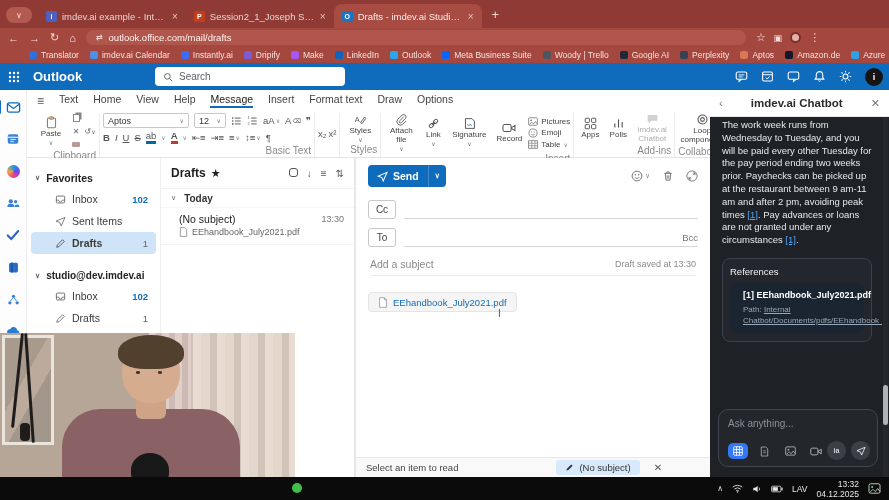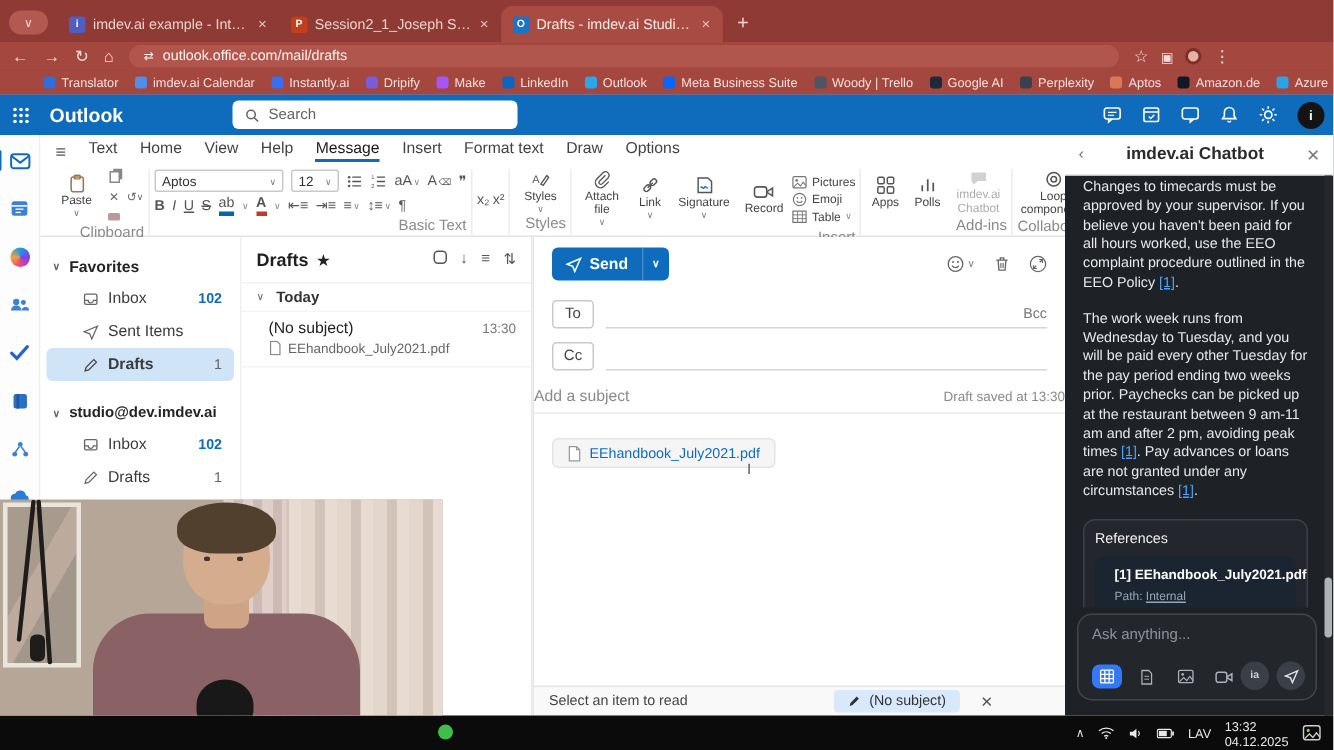--- a/index.html
+++ b/index.html
@@ -101,21 +101,21 @@
   .compose{position:absolute;left:355px;top:158px;width:355px;height:319px;background:#fff;border-left:1px solid #e5e5e5}
   .send-row{display:flex;align-items:center;height:36px;padding:0 12px}
   .send-btn{display:flex;align-items:center;height:22px;background:#0f6cbd;border-radius:4px;color:#fff;font-size:10.5px;font-weight:bold;overflow:hidden}
   .send-main{display:flex;align-items:center;gap:5px;padding:0 9px}
   .send-caret{padding:0 6px;border-left:1px solid #3d8ccd;font-size:7px;height:100%;display:flex;align-items:center}
   .send-row .ricons{margin-left:auto;display:flex;align-items:center;gap:12px;color:#555}
   .fieldrow{display:flex;align-items:center;margin:2px 12px 0;height:26px}
   .fieldbtn{width:28px;height:19px;border:1px solid #c9c9c9;border-radius:3px;display:flex;align-items:center;justify-content:center;font-size:10px;color:#444;background:#fff}
   .fieldline{flex:1;border-bottom:1px solid #d6d6d6;height:19px;margin-left:8px;display:flex;align-items:flex-end;justify-content:flex-end;padding-bottom:3px}
   .bcc{font-size:9.5px;color:#777}
-  .subjrow{display:flex;align-items:center;margin:4px 0 0;height:22px;border-bottom:1px solid #ececec;padding-bottom:2px}
+  .subjrow{display:flex;align-items:center;margin:4px 14px 0;height:22px;border-bottom:1px solid #ececec;padding-bottom:2px}
   .subj-ph{font-size:10.5px;color:#8a8a8a}
   .draftsaved{margin-left:auto;font-size:9px;color:#8a8a8a}
   .attchip{display:inline-flex;align-items:center;gap:5px;margin:16px 0 0 12px;background:#f5f5f5;border:1px solid #e4e4e4;border-radius:4px;height:20px;padding:0 9px;font-size:9.5px;color:#0f6cbd}
   .compose-foot{position:absolute;left:0;bottom:0;width:100%;height:20px;background:#f9f9f9;border-top:1px solid #e7e7e7;display:flex;align-items:center;padding:0 10px;gap:10px}
   .foot-hint{font-size:9.5px;color:#444}
   .foot-tab{display:flex;align-items:center;gap:5px;background:#d7e9fb;border-radius:3px;height:15px;padding:0 9px;font-size:9.5px;color:#333;margin-left:88px}
   .foot-x{color:#555;font-size:10px;margin-left:4px}
   .ibeam{position:absolute;left:142px;top:150px;color:#555;font-size:10px}
 
   
@@ -142,21 +142,21 @@
   .circ-btn{width:19px;height:19px;border-radius:50%;background:#3a4046;display:flex;align-items:center;justify-content:center;color:#cfd4d9;font-size:7px;font-weight:bold}
   .chat-sb{position:absolute;right:1px;top:27px;bottom:0;width:5px;background:#24282d}
   .chat-sb .thumb{position:absolute;right:0;width:5px;height:40px;top:268px;background:#aeb3b8;border-radius:3px}
 
   
   .taskbar{position:absolute;left:0;top:477px;width:889px;height:23px;background:#0b0b0b;display:flex;align-items:center;color:#e8e8e8}
   .tb-green{position:absolute;left:292px;top:6px;width:10px;height:10px;border-radius:50%;background:#3fbf49}
   .tb-right{margin-left:auto;display:flex;align-items:center;gap:9px;padding-right:8px}
   .tb-chev{font-size:8px;color:#ddd}
   .tb-lang{font-size:8.5px}
-  .tb-clock{text-align:left;font-size:8.5px;line-height:10px}
+  .tb-clock{text-align:right;font-size:8.5px;line-height:10px}
 
   
   .webcam{position:absolute;left:0;top:333px;width:295px;height:144px;overflow:hidden;background:#b6a698;z-index:40}
   .curtain{position:absolute;right:0;top:0;width:118px;height:144px;background:repeating-linear-gradient(90deg,#e3d7cc 0 9px,#d2c3b8 9px 16px,#e8dcd2 16px 24px)}
   .curtain2{position:absolute;right:104px;top:0;width:42px;height:144px;background:repeating-linear-gradient(90deg,#e0cfc9 0 7px,#cdbab4 7px 13px)}
   .mirror{position:absolute;left:2px;top:2px;width:52px;height:110px;background:linear-gradient(120deg,#a89b8e 0 40%,#bcab9c 40% 60%,#a3968a 60%);border:3px solid #e9e4dc}
   .strap{position:absolute;background:#1f1d1b;border-radius:2px}
   .person-shirt{position:absolute;left:62px;top:76px;width:178px;height:70px;background:#8a6265;border-radius:38px 38px 0 0}
   .person-neck{position:absolute;left:136px;top:58px;width:30px;height:28px;background:#cfa386;border-radius:6px}
   .person-head{position:absolute;left:122px;top:8px;width:58px;height:62px;background:#d6ac8e;border-radius:48% 48% 46% 46%}
@@ -773,28 +773,28 @@
             <line x1="7" y1="7" x2="7" y2="11.5" stroke="#666"></line>
             <line x1="9" y1="7" x2="9" y2="11.5" stroke="#666"></line>
           </svg>
         <svg width="12" height="12" viewBox="0 0 16 16">
             <circle cx="8" cy="8" r="6.8" fill="none" stroke="#666" stroke-width="1.1"></circle>
             <path d="M6.5 9.5L3.8 12.2M9.5 6.5l2.7-2.7M4 9v3h3M12 7V4H9" fill="none" stroke="#666" stroke-width="1.1"></path>
           </svg>
       </div>
     </div>
     <div class="fieldrow">
+      <div class="fieldbtn">Cc</div>
+      <div class="fieldline"></div>
+    </div>
+    <div class="fieldrow">
       <div class="fieldbtn">To</div>
       <div class="fieldline">
           <span class="bcc">Bcc</span>
         </div>
-    </div>
-    <div class="fieldrow">
-      <div class="fieldbtn">Cc</div>
-      <div class="fieldline"></div>
     </div>
     <div class="subjrow">
       <span class="subj-ph">Add a subject</span>
       <span class="draftsaved">Draft saved at 13:30</span>
     </div>
     <div class="attchip">
       <svg width="10" height="11" viewBox="0 0 14 16">
           <path d="M2 1h7l3 3v11H2z" fill="#fff" stroke="#999" stroke-width="1.2"></path>
           <path d="M9 1v3h3" fill="none" stroke="#999" stroke-width="1.2"></path>
         </svg>
@@ -813,21 +813,20 @@
     </div>
   </div>
 
   <div class="chat">
     <div class="chat-head">
       <span class="chat-back">‹</span>
       <span class="chat-title">imdev.ai Chatbot</span>
       <span class="chat-x">✕</span>
     </div>
     <div class="chat-scroll">
-      <p class="msg"><span>Changes to timecards must be approved by your supervisor. If you believe you haven't been paid for all hours worked, use the EEO complaint procedure outlined in the EEO Policy </span><a>[1]</a><span>.</span></p>
       <p class="msg"><span>The work week runs from Wednesday to Tuesday, and you will be paid every other Tuesday for the pay period ending two weeks prior. Paychecks can be picked up at the restaurant between 9 am-11 am and after 2 pm, avoiding peak times </span><a>[1]</a><span>. Pay advances or loans are not granted under any circumstances </span><a>[1]</a><span>.</span></p>
       <div class="refs-card">
         <div class="refs-h">References</div>
         <div class="ref-item">
           <svg width="11" height="12" viewBox="0 0 14 16" style="margin-top:1px">
               <path d="M2 1h7l3 3v11H2z" fill="none" stroke="#aab6c2" stroke-width="1.3"></path>
               <line x1="4.5" y1="7" x2="9.5" y2="7" stroke="#aab6c2"></line>
               <line x1="4.5" y1="9.5" x2="9.5" y2="9.5" stroke="#aab6c2"></line>
             </svg>
           <div class="ref-body">

